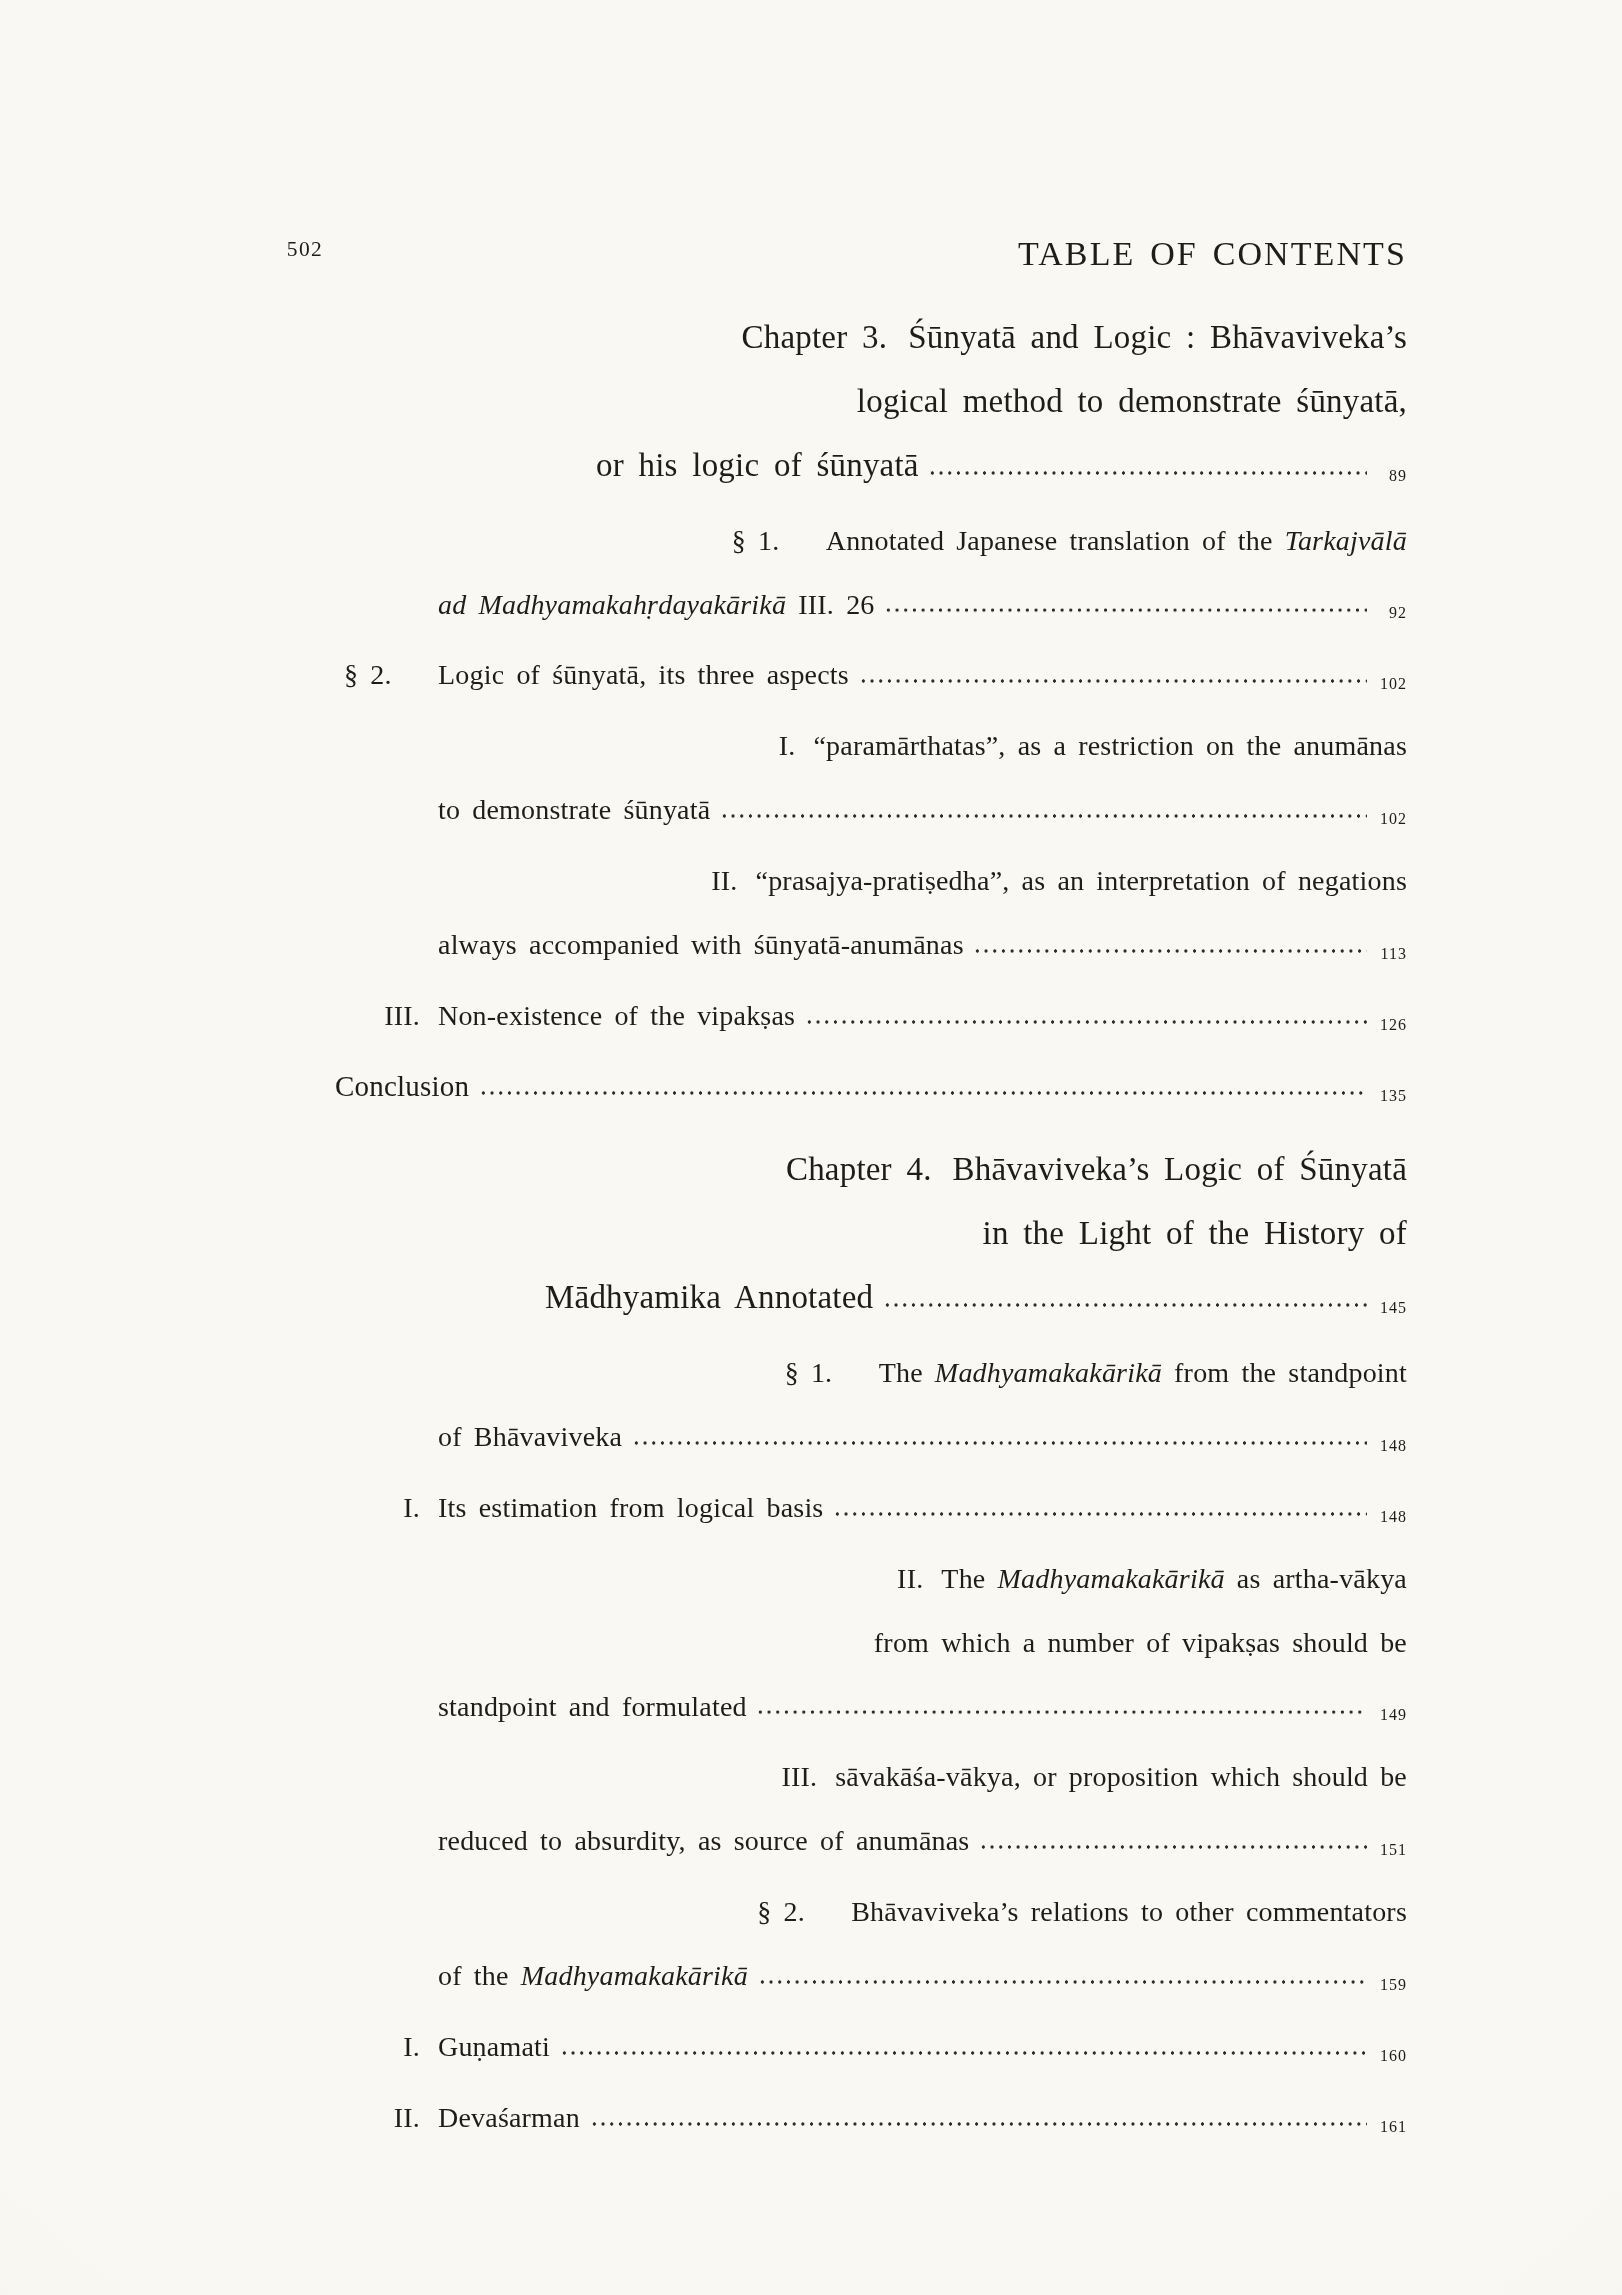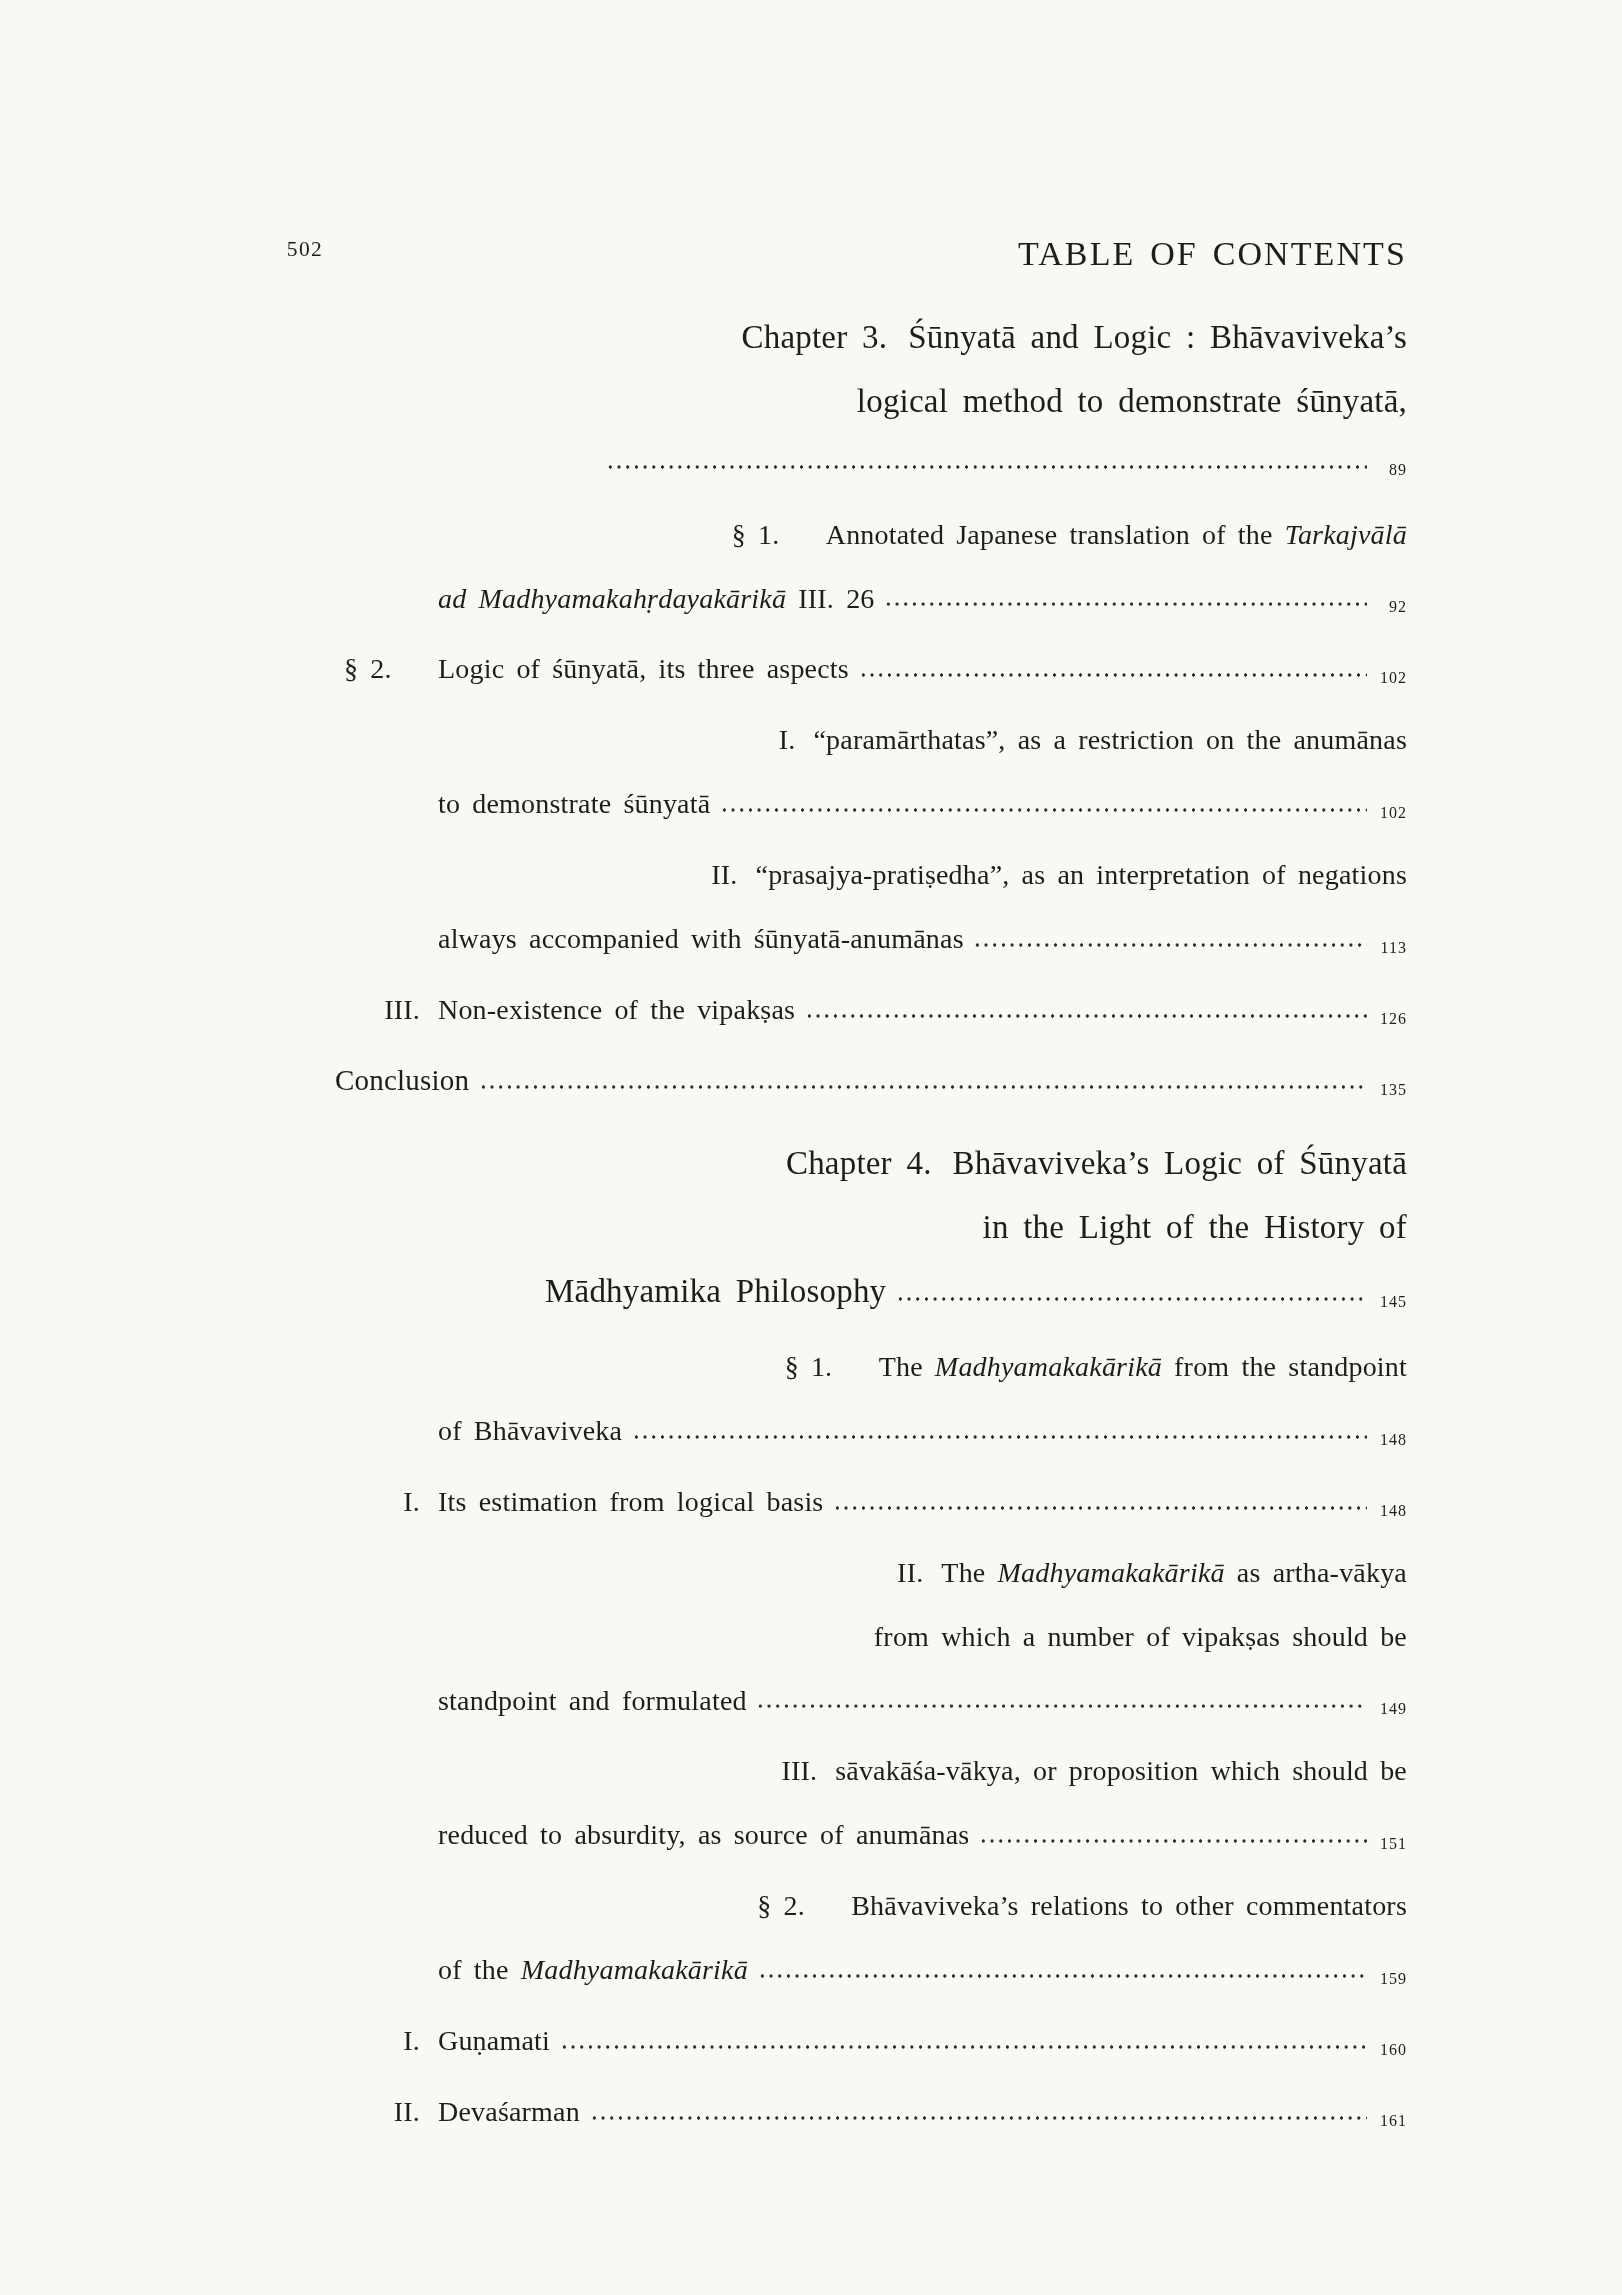--- a/index.html
+++ b/index.html
@@ -108,20 +108,21 @@
     <div id="toc-list">
         <div class="toc-entry type-chapter">
           <div class="toc-line indent-0">
             <span class="toc-label label-chapter">Chapter 3.</span>
             <span class="toc-text"><span>Śūnyatā and Logic : Bhāvaviveka’s</span></span>
           </div>
           <div class="toc-line indent-4">
             <span class="toc-text"><span>logical method to demonstrate śūnyatā,</span></span>
           </div>
           <div class="toc-line indent-5">
+            <span class="toc-text"><span>or his logic of śūnyatā</span></span>
             <span class="leader"></span>
             <span class="toc-page">89</span>
           </div>
         </div>
         <div class="toc-entry type-section">
           <div class="toc-line indent-1">
             <span class="toc-label label-section">§ 1.</span>
             <span class="toc-text"><span>Annotated Japanese translation of the </span><span class="italic">Tarkajvālā</span></span>
           </div>
           <div class="toc-line indent-3">
@@ -177,21 +178,21 @@
         </div>
         <div class="toc-entry type-chapter">
           <div class="toc-line indent-0">
             <span class="toc-label label-chapter">Chapter 4.</span>
             <span class="toc-text"><span>Bhāvaviveka’s Logic of Śūnyatā</span></span>
           </div>
           <div class="toc-line indent-4">
             <span class="toc-text"><span>in the Light of the History of</span></span>
           </div>
           <div class="toc-line indent-4">
-            <span class="toc-text"><span>Mādhyamika Philosophy</span></span>
+            <span class="toc-text"><span>Mādhyamika Annotated</span></span>
             <span class="leader"></span>
             <span class="toc-page">145</span>
           </div>
         </div>
         <div class="toc-entry type-section">
           <div class="toc-line indent-1">
             <span class="toc-label label-section">§ 1.</span>
             <span class="toc-text"><span>The </span><span class="italic">Madhyamakakārikā</span><span> from the standpoint</span></span>
           </div>
           <div class="toc-line indent-3">

